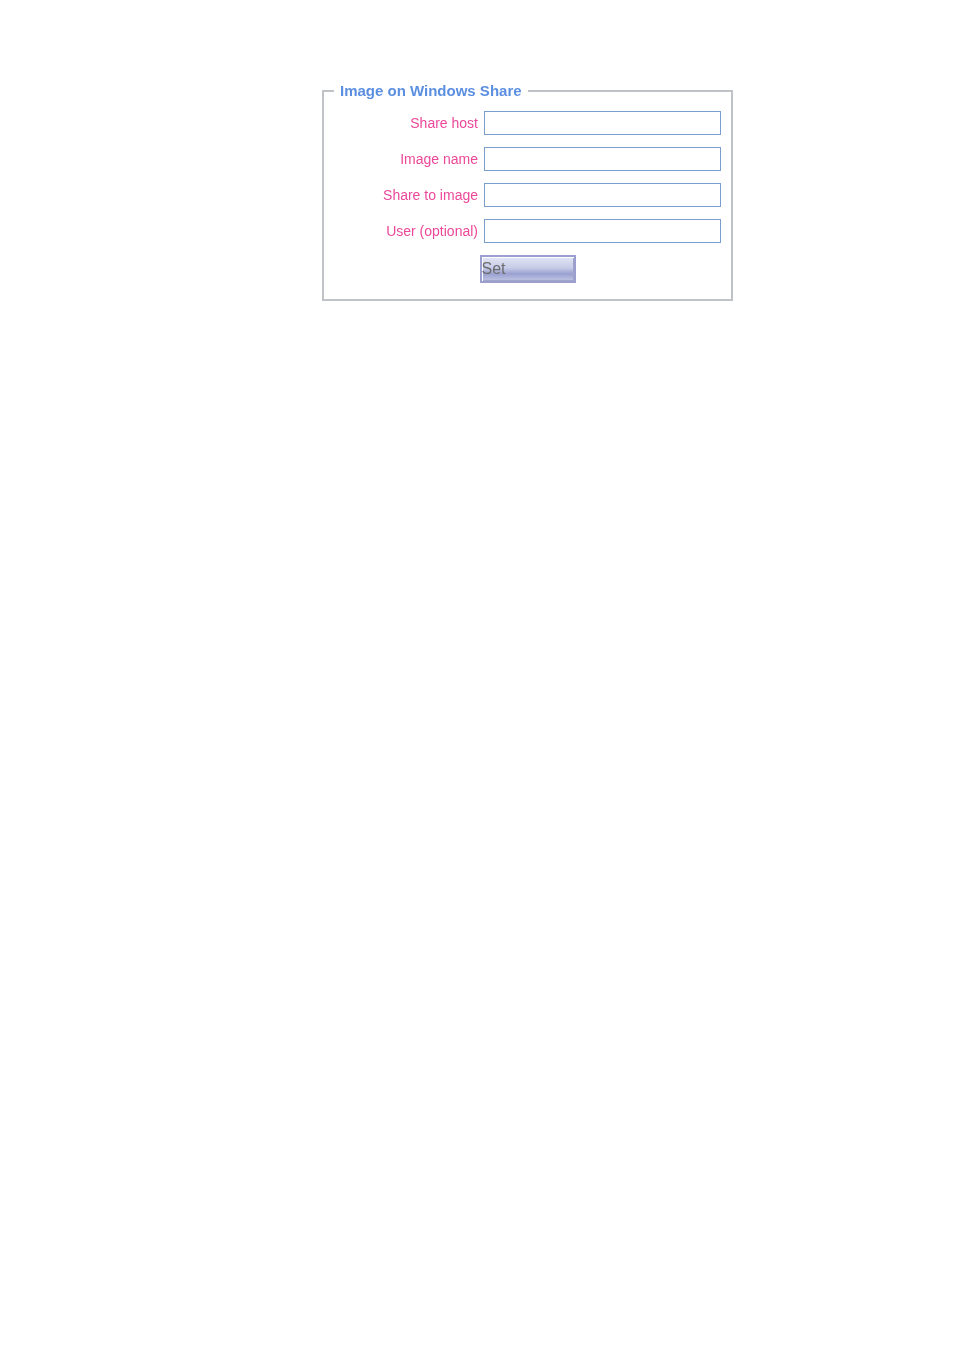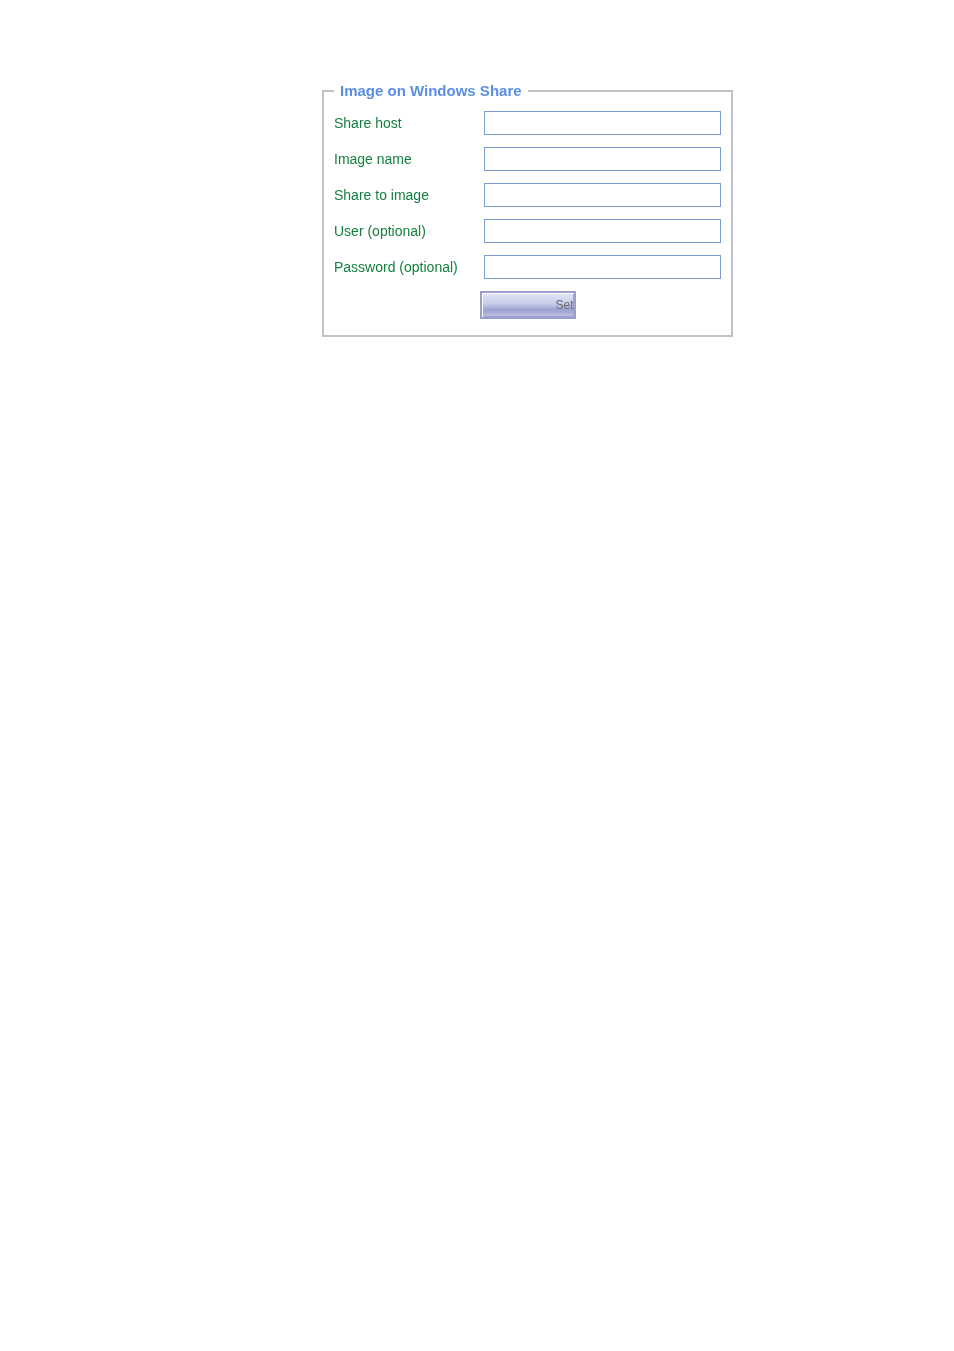--- a/index.html
+++ b/index.html
@@ -32,22 +32,23 @@
       font-size: 15px;
       padding: 0 6px;
     }
     .form-row {
       display: flex;
       align-items: center;
       margin-bottom: 12px;
     }
     .form-row label {
       flex: 0 0 150px;
+      text-align: right;
       padding-right: 6px;
-      color: #15803d;
+      color: #ec4899;
       font-size: 14px;
     }
     .form-row input {
       flex: 1;
       height: 24px;
       border: 1px solid #7b9ed0;
       background: #ffffff;
       padding: 2px 4px;
       font-size: 14px;
       outline: none;
@@ -56,26 +57,26 @@
       text-align: center;
       margin-top: 6px;
     }
     .set-button {
       display: inline-block;
       width: 96px;
       height: 28px;
       border: 2px solid #9a9fd0;
       background: linear-gradient(to bottom, #e3e6f4 0%, #c7cce8 45%, #9aa1d0 70%, #c0c5e4 100%);
       color: #6b6b6b;
-      font-size: 12px;
+      font-size: 16px;
       font-family: Arial, Helvetica, sans-serif;
       cursor: pointer;
       box-shadow: inset 1px 1px 0 #ffffff, inset -1px -1px 0 #a0a5c8;
       line-height: 22px;
-      text-align: right;
+      text-align: left;
     }
   </style>
 </head>
 <body>
 
 <div class="fieldset-wrapper">
   <fieldset>
     <legend>Image on Windows Share</legend>
 
     <div class="form-row">
@@ -91,22 +92,18 @@
     <div class="form-row">
       <label>Share to image</label>
       <input type="text" value="" style="">
     </div>
 
     <div class="form-row">
       <label>User (optional)</label>
       <input type="text" value="" style="">
     </div>
 
-    <div class="form-row">
-      <label>Password (optional)</label>
-      <input type="password" value="" style="">
-    </div>
 
     <div class="button-row">
       <button type="button" class="set-button">Set</button>
     </div>
   </fieldset>
 </div>
 
 </body></html>

